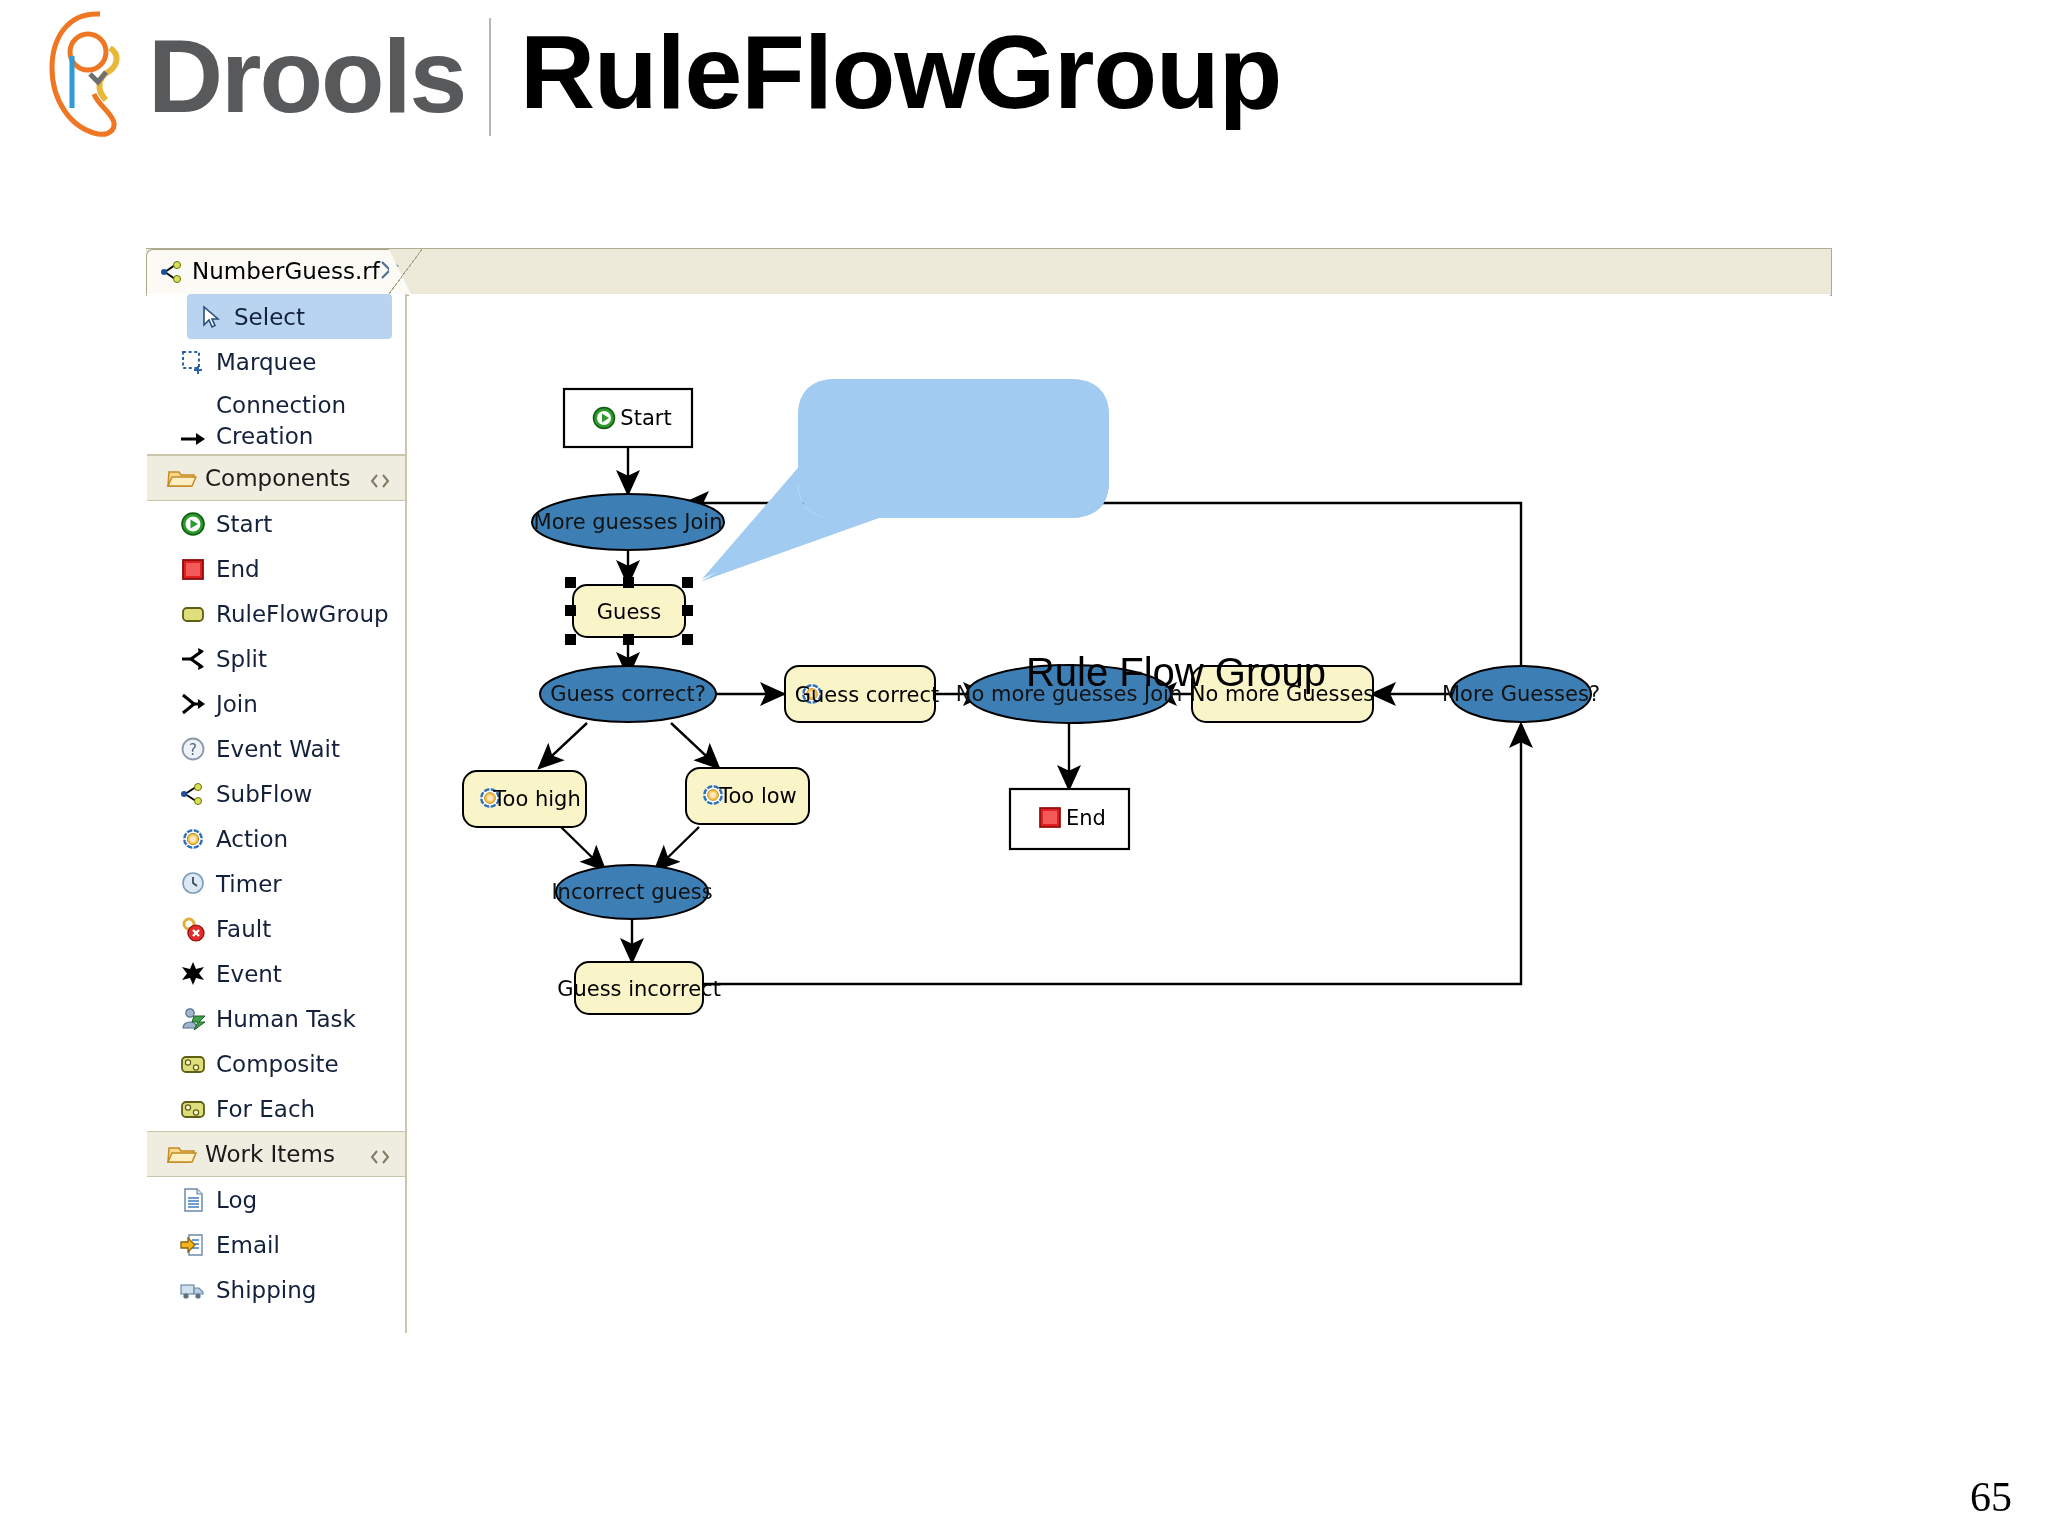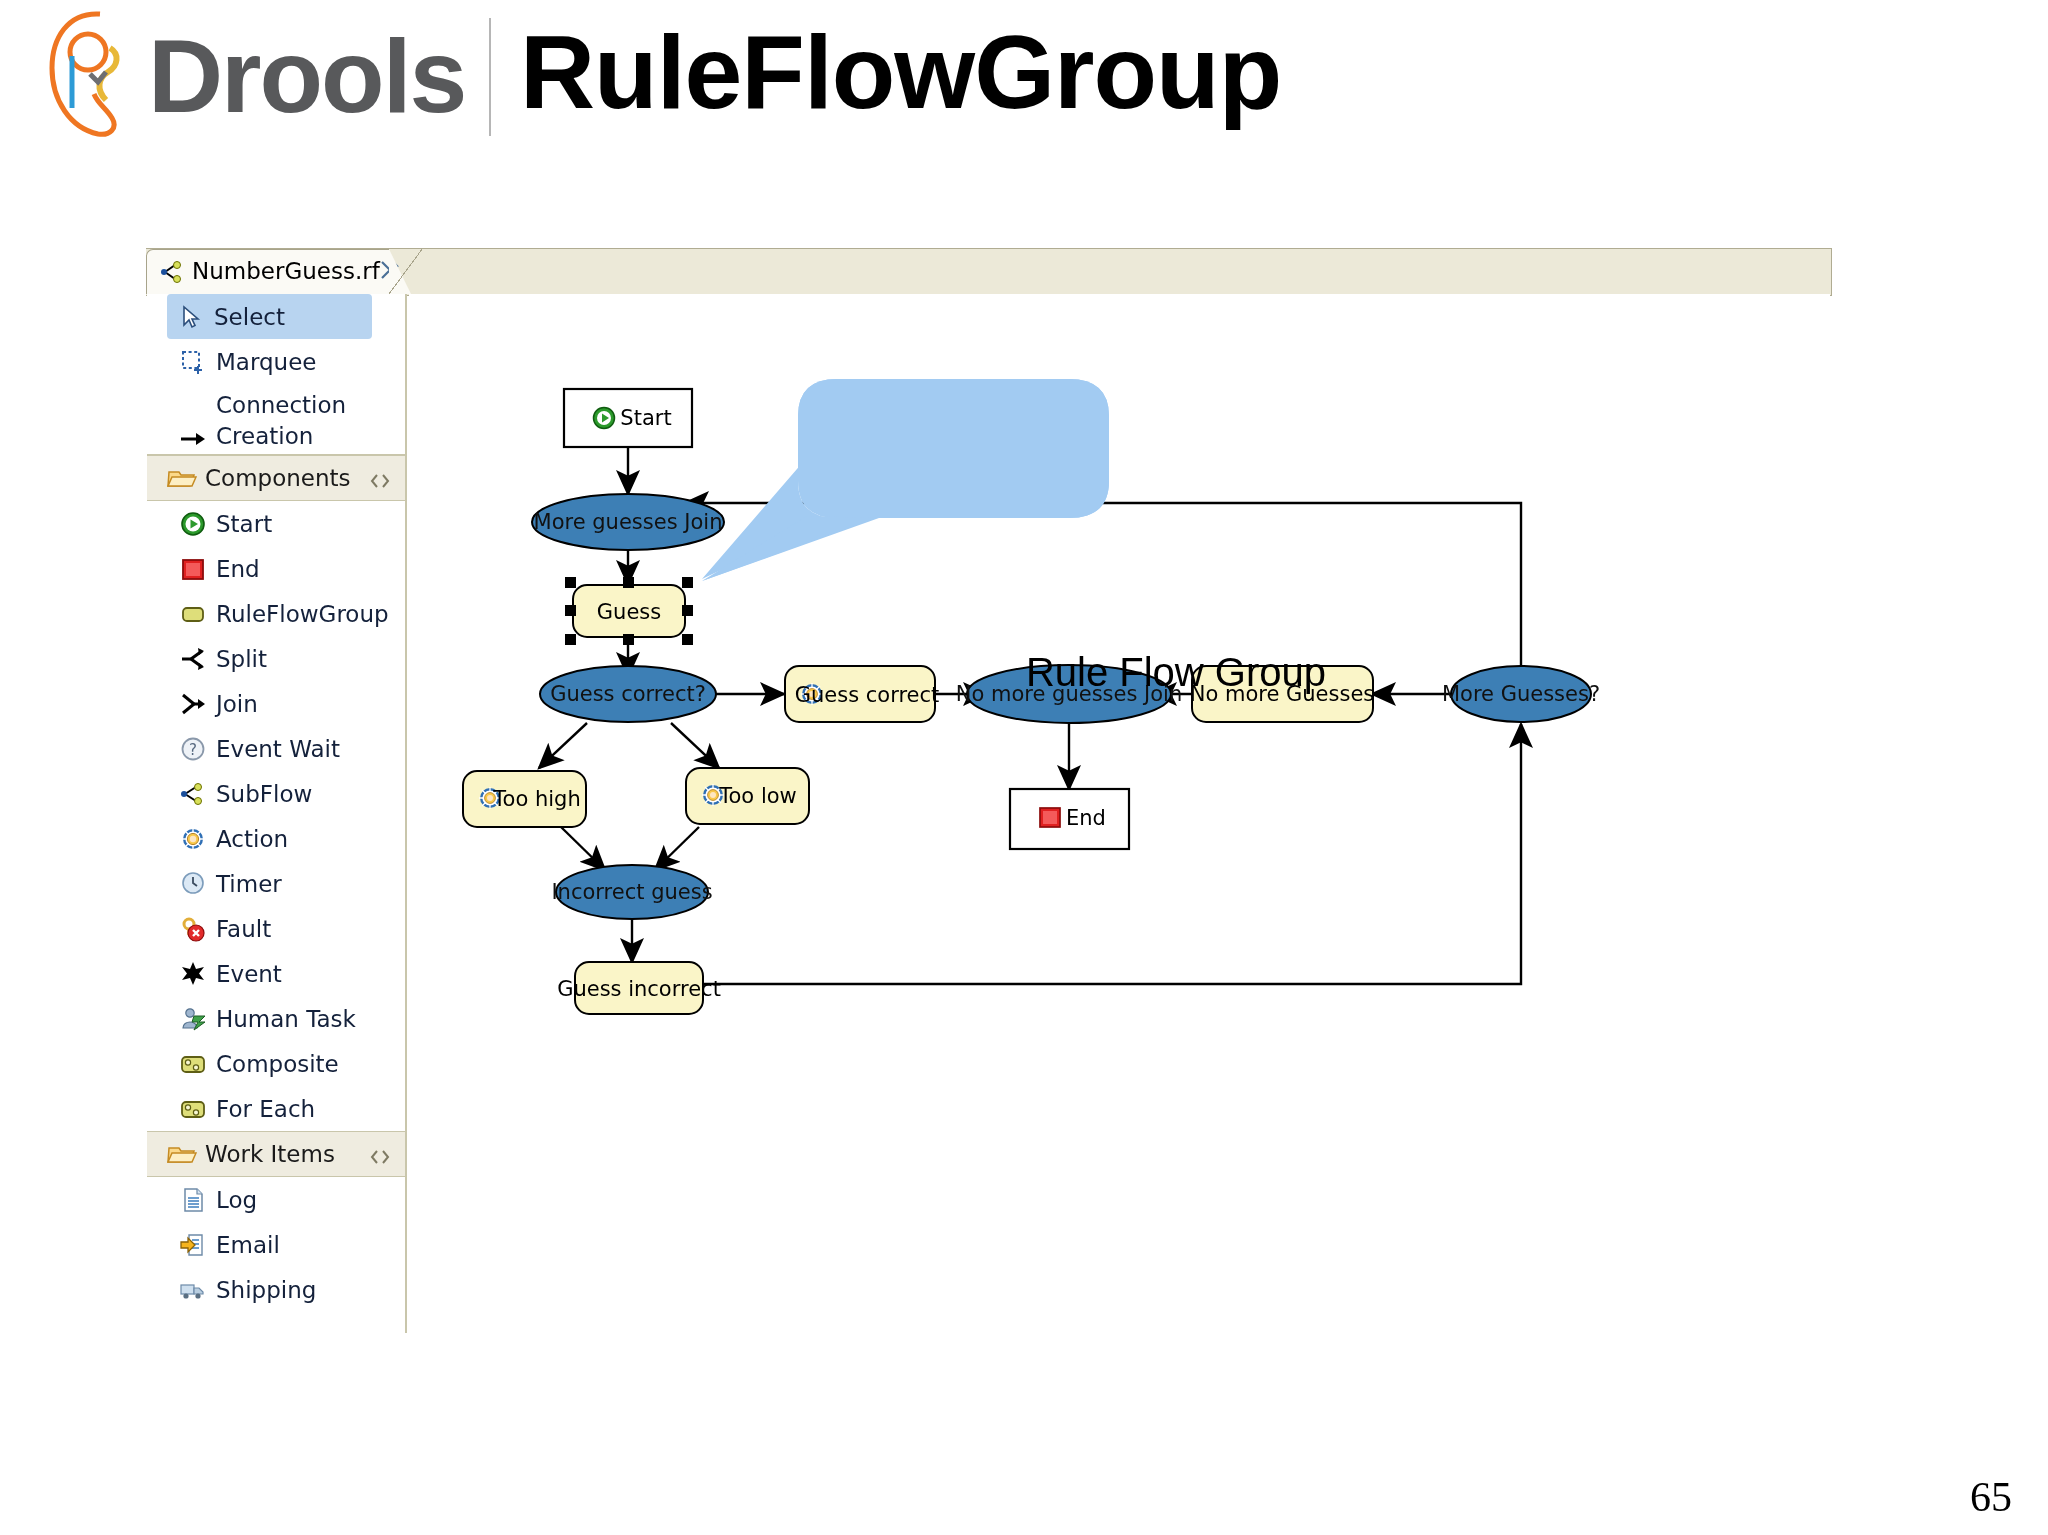--- a/index.html
+++ b/index.html
@@ -64,21 +64,21 @@
     position:absolute;left:1px;top:46px;width:260px;height:1039px;
     background:#ffffff;
     border-right:2px solid #c9c6ab;
     box-sizing:border-box;
   }
   .palette-tool{
     position:relative;height:45px;display:flex;align-items:center;
     padding-left:33px;font-size:23px;color:#14213b;
   }
   .palette-tool.selected{
-    background:#b8d4f0;border-radius:4px;margin-left:20px;margin-right:22px;
+    background:#b8d4f0;border-radius:4px;margin-left:40px;margin-right:22px;
     padding-left:11px;width:205px;box-sizing:border-box;
   }
   .tool-ico{width:26px;height:26px;margin-right:10px;flex:0 0 26px;position:relative;}
   #tool-connection{height:68px;align-items:flex-end;}
   #tool-connection .lbl{line-height:31px;}
   .palette-sep{height:1px;background:#c9c6ab;margin:2px 0 0 0;}
   .palette-header{
     height:44px;background:#efece0;display:flex;align-items:center;
     padding-left:20px;font-size:23px;color:#1a1a1a;
     border-top:1px solid #c9c6ab;border-bottom:1px solid #c9c6ab;

